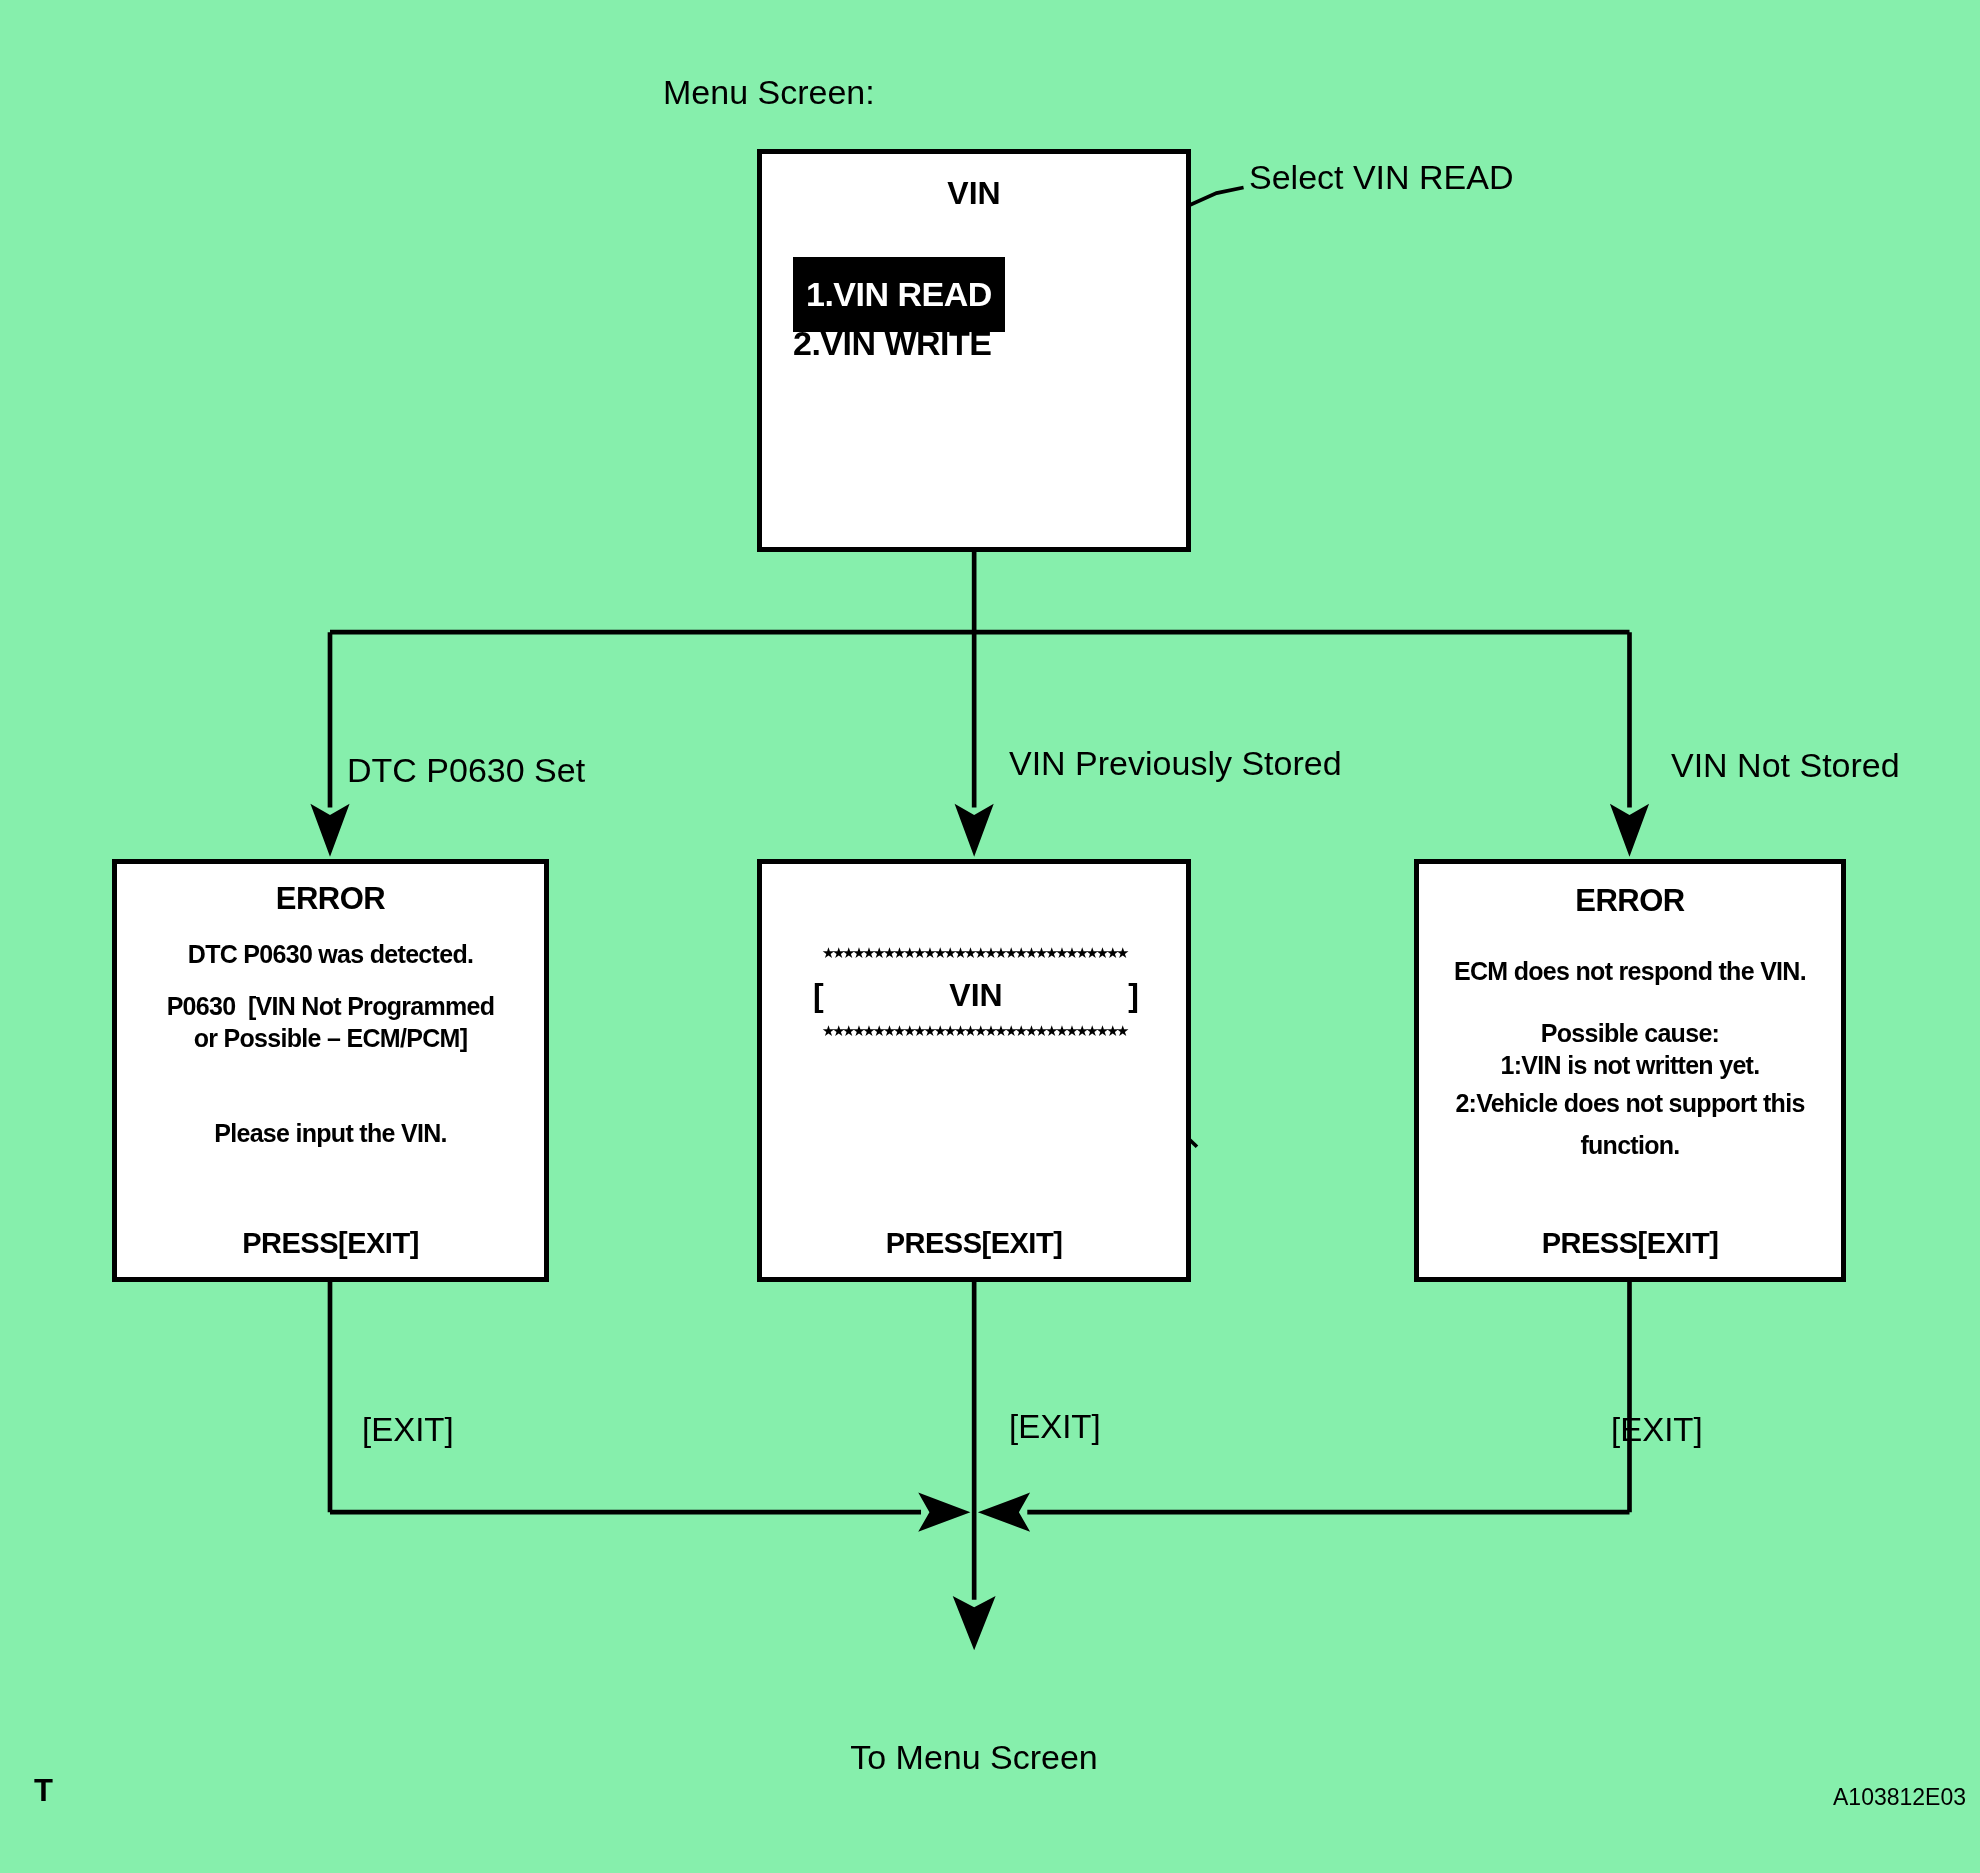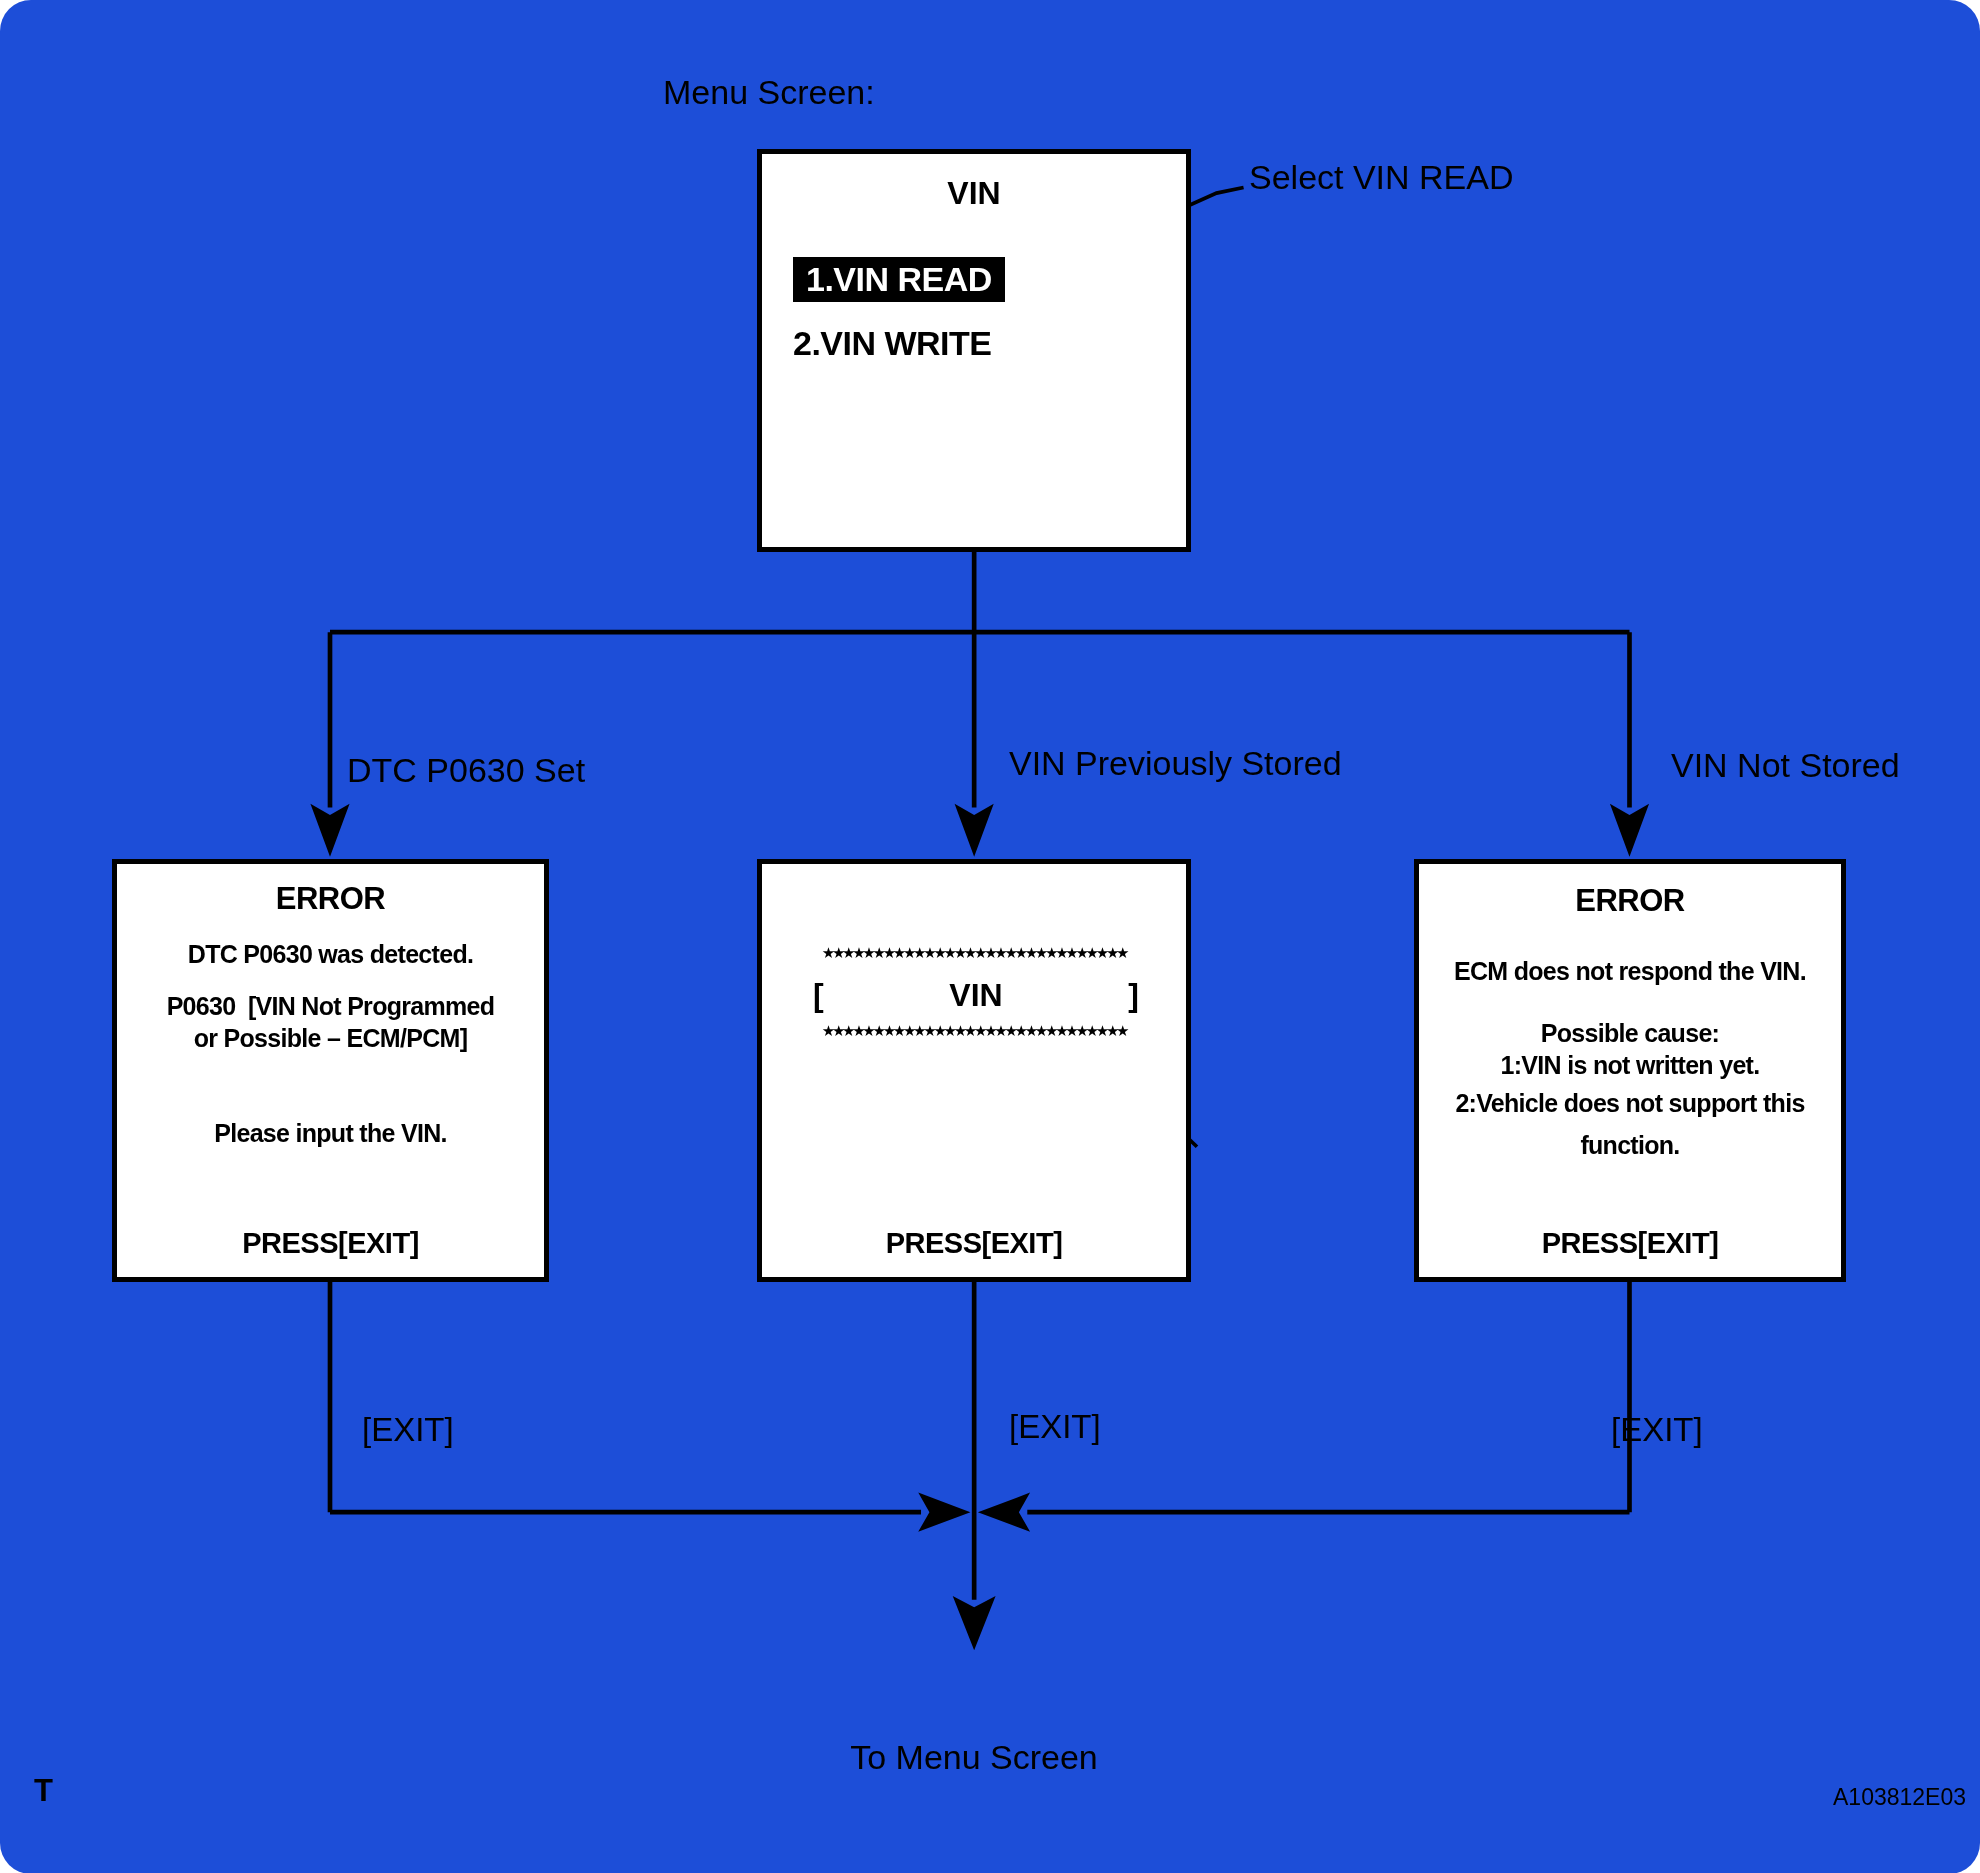--- a/index.html
+++ b/index.html
@@ -1,18 +1,18 @@
 <!DOCTYPE html>
 <html style="font-size:15px"><head>
 <meta charset="utf-8">
 <style>
   html,body { margin:0; padding:0; background:#fff; }
   #canvas {
-    position:relative; width:1980px; height:1874px; background:#1d4ed8;
-    font-family:"Liberation Sans", sans-serif; color:#000; overflow:hidden;border-radius:31px;
+    position:relative; width:1980px; height:1874px; background:#86efac;
+    font-family:"Liberation Sans", sans-serif; color:#000; overflow:hidden;
   }
   svg.wires { position:absolute; left:0; top:0; pointer-events:none; }
   .plain-label { position:absolute; font-size:34px; white-space:nowrap; color:#000; }
   .screen-box {
     position:absolute; border:5.6px solid #000; background:#fff; box-sizing:border-box;padding-left:14px;
   }
   .box-line {
     position:absolute; left:0; right:0; text-align:center; font-weight:bold;
     font-size:25px; letter-spacing:-0.7px; white-space:pre; color:#000;
   }
@@ -26,21 +26,21 @@
     position:absolute; left:51px; right:47px; display:flex;
     justify-content:space-between; align-items:center;
     font-size:32px; font-weight:bold; color:#000;
   }
   #menu-box { position:absolute; left:757px; top:149px; width:434px; height:403px;
     border:5.6px solid #000; background:#fff; box-sizing:border-box; }
   .menu-title { position:absolute; left:0; right:0; top:20.5px; text-align:center;
     font-size:32px; font-weight:bold; }
   .menu-item { position:absolute; left:31px; font-size:34px; font-weight:bold;
     letter-spacing:-0.5px; white-space:nowrap; }
-  .menu-item.selected { background:#000; color:#fff; padding:3px 13px; }
+  .menu-item.selected { background:#000; color:#fff; padding:18px 13px; }
   .annotation { position:absolute; font-size:34px; white-space:nowrap; line-height:44px; }
   .footer-t { position:absolute; left:34px; top:1773px; font-size:31px; font-weight:bold; }
   .footer-code { position:absolute; left:1833px; top:1784px; font-size:23px; }
 </style>
 </head>
 <body>
 
 <div id="canvas">
 
   <svg class="wires" width="1980" height="1874" viewBox="0 0 2124 2010">

